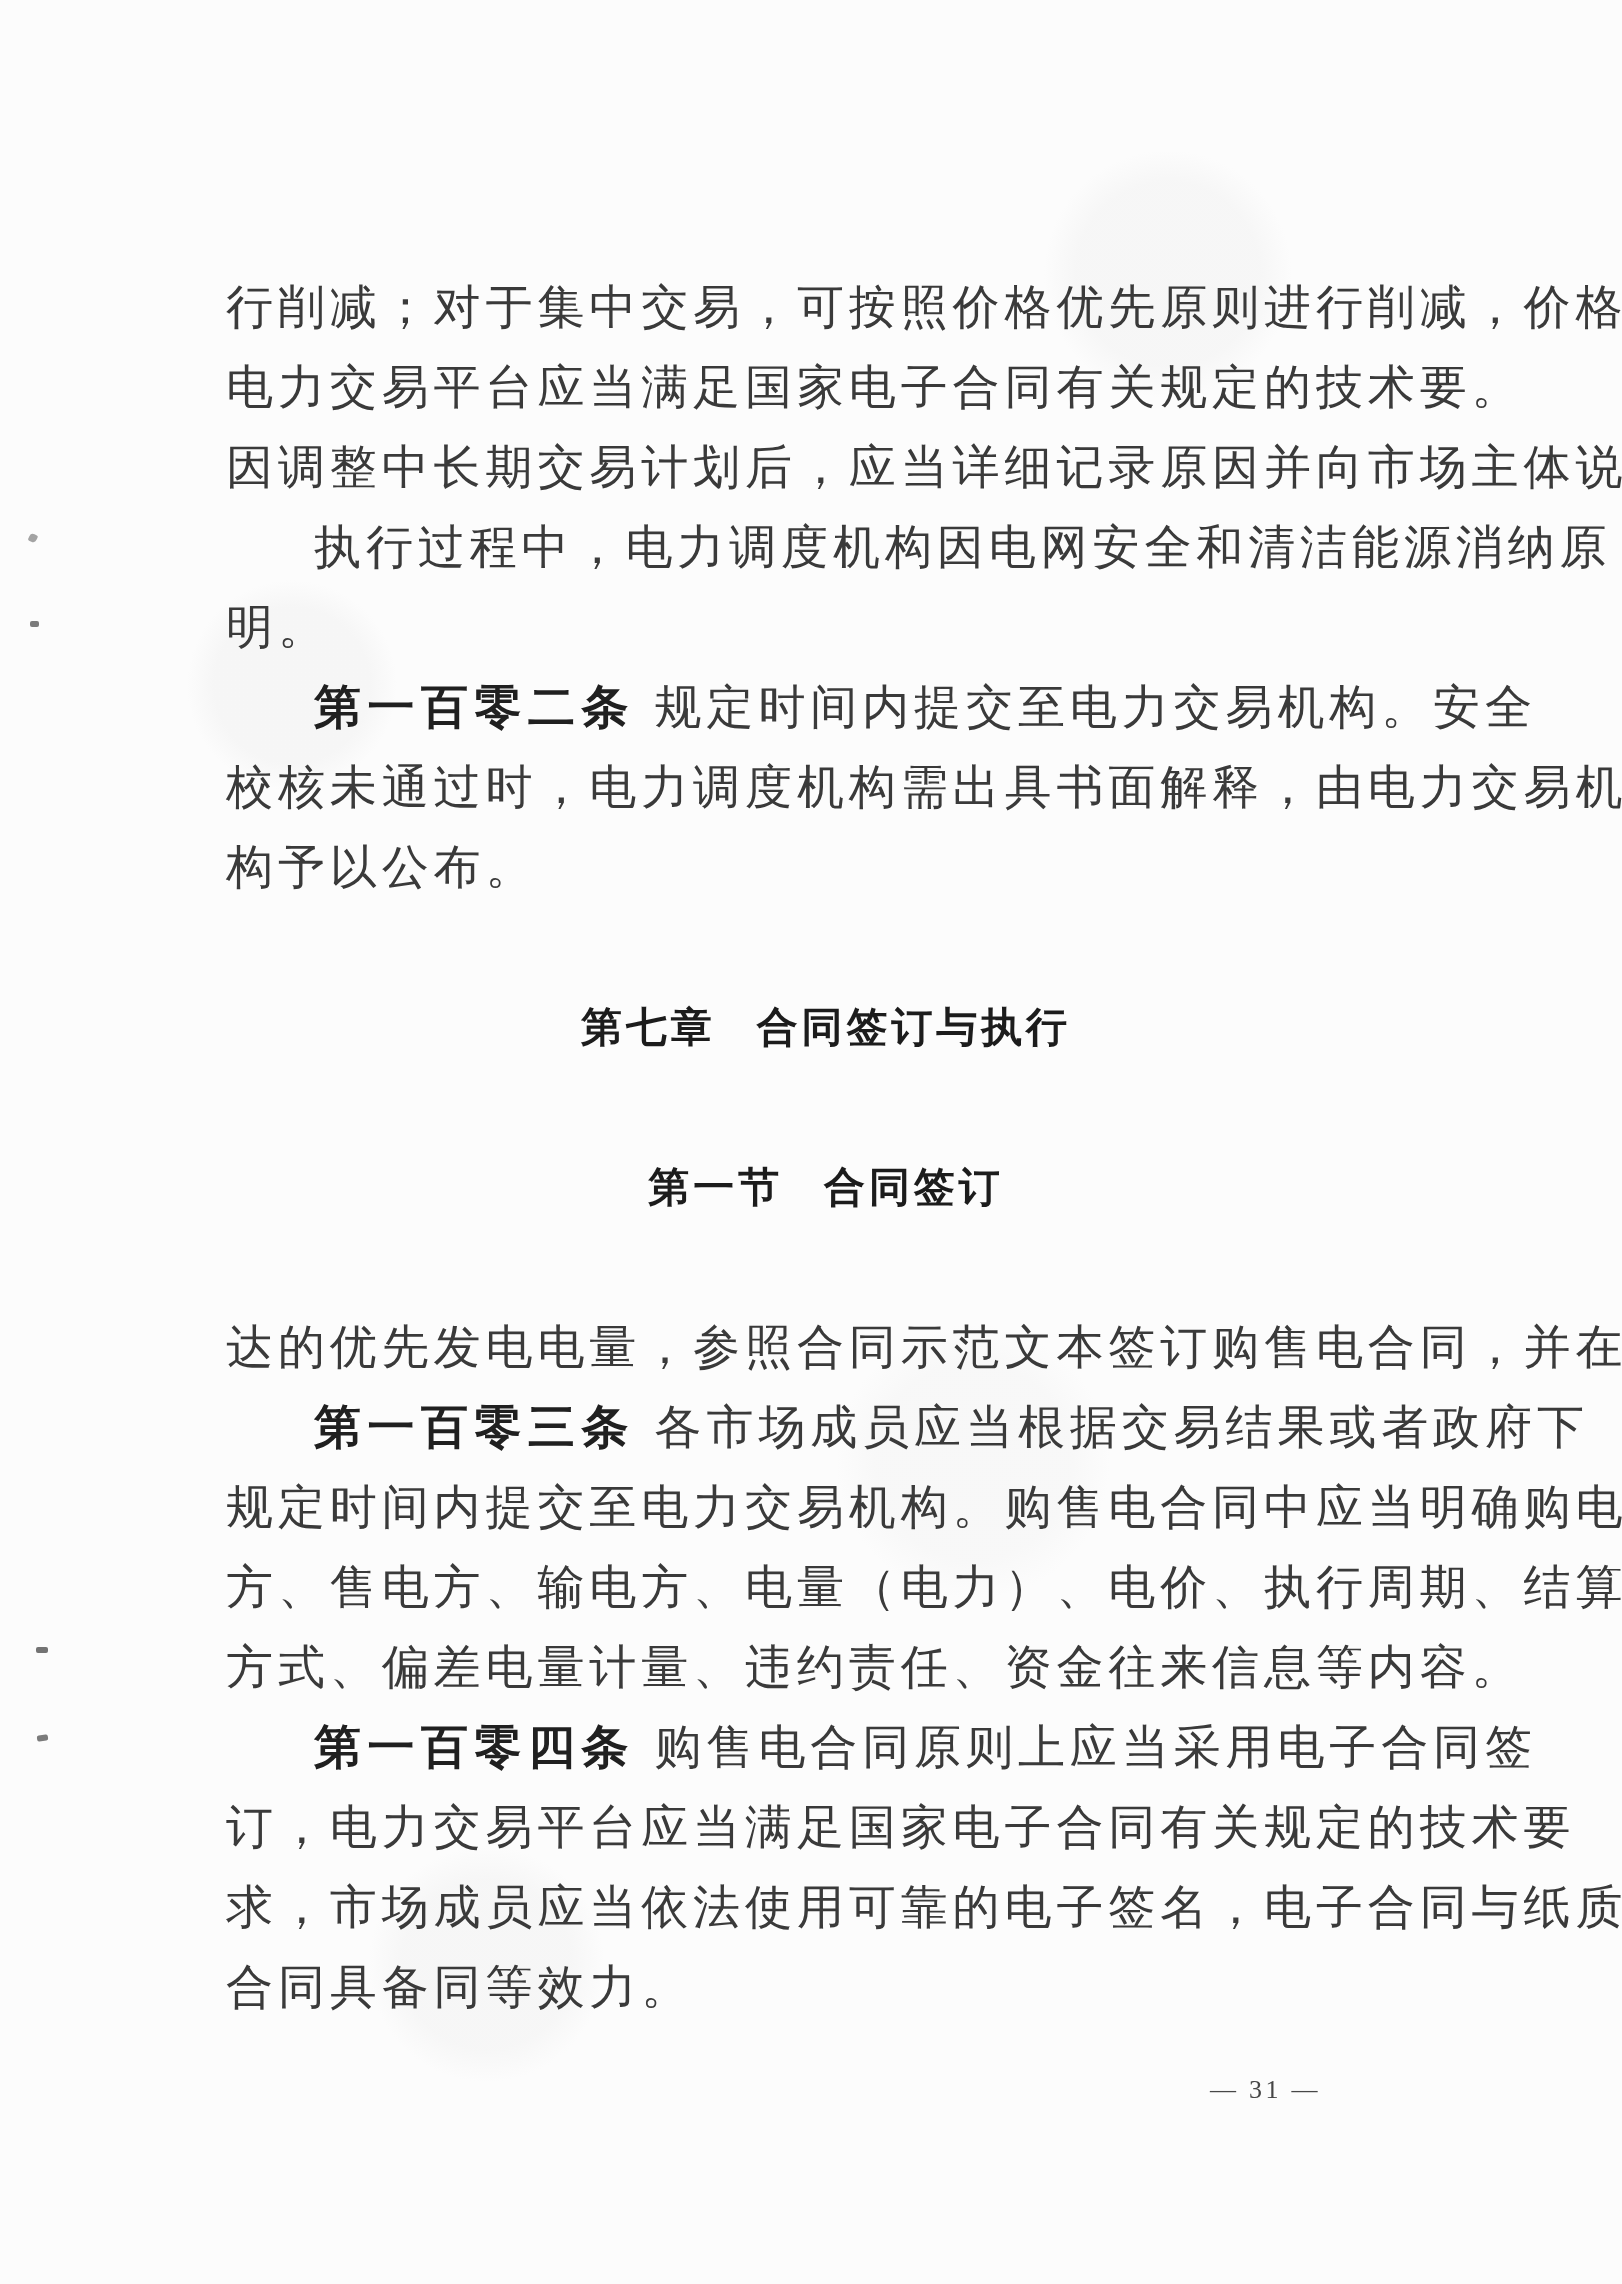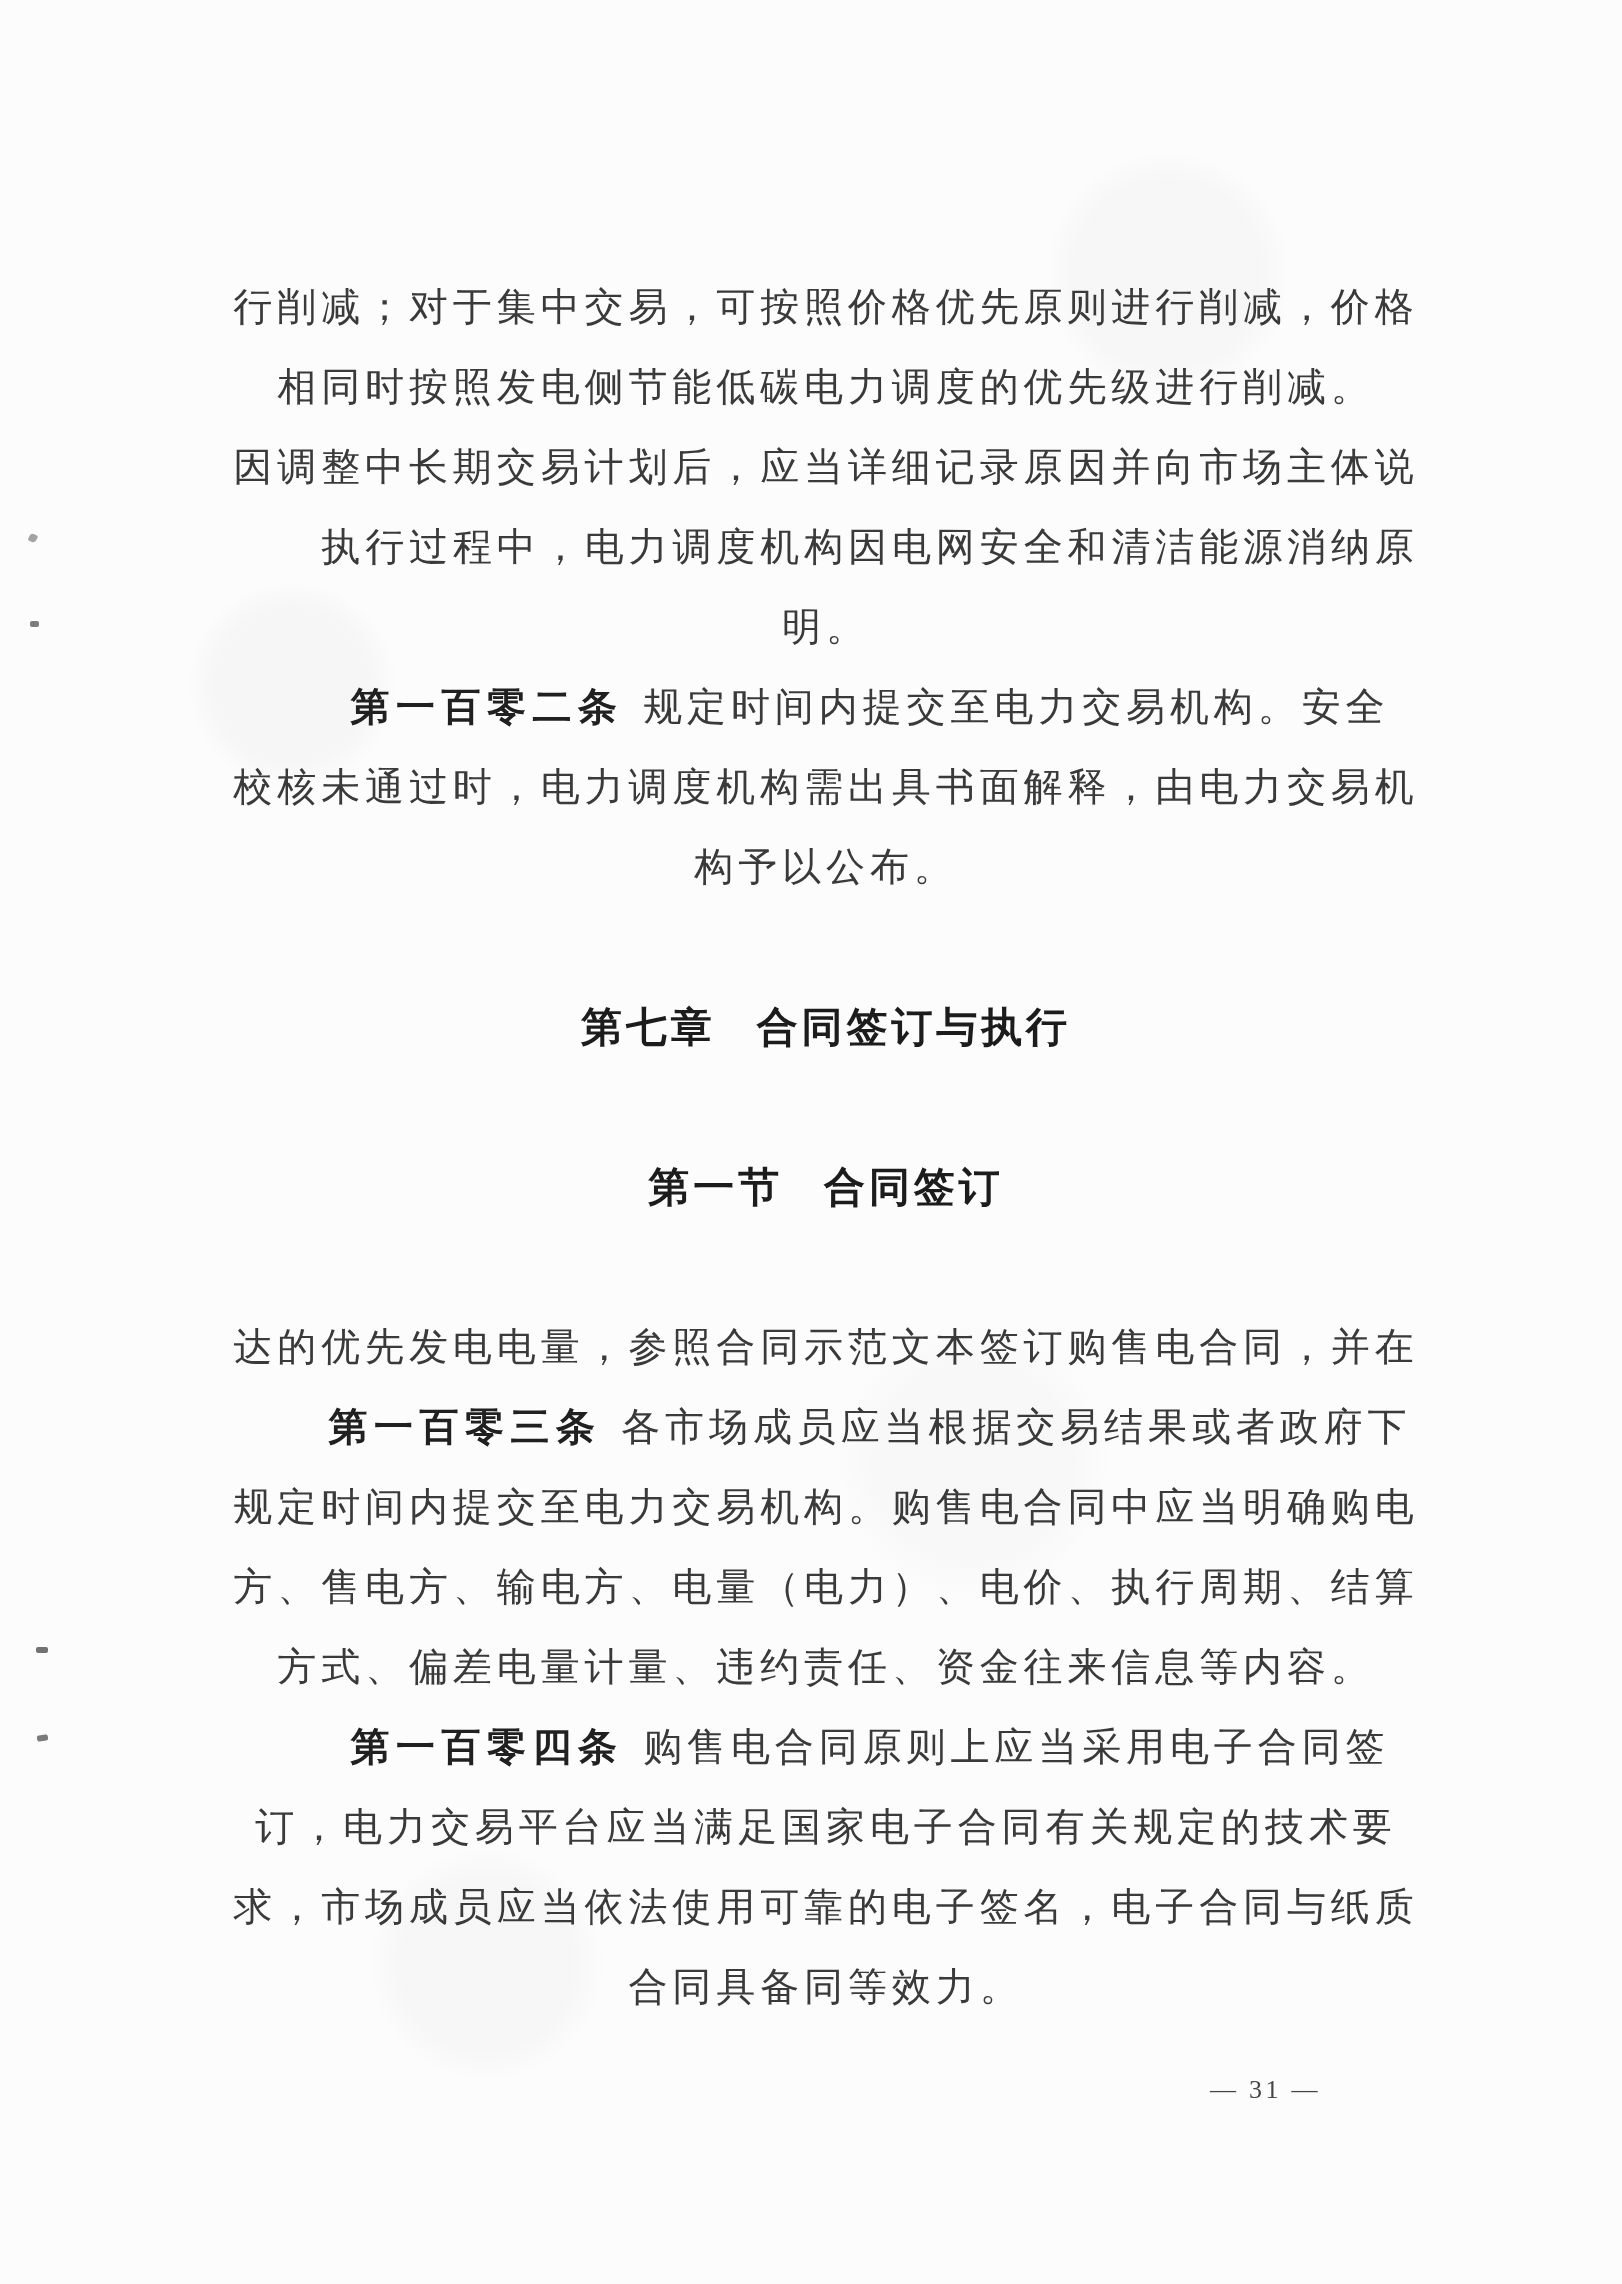--- a/index.html
+++ b/index.html
@@ -18,24 +18,23 @@
     font-family:"Liberation Serif","DejaVu Serif",serif;
     color:#3a3a3a;
   }
   .text-col{
     position:absolute;
     left:226px;top:267px;
     width:1200px;
   }
   .line{
     height:80px;line-height:80px;
-    font-size:39px;
+    font-size:47px;
     letter-spacing:4.9px;
     white-space:nowrap;
-    text-align:center;
   }
   .indent{padding-left:88px;}
   .spacer{height:80px;}
   .art-num{
     font-weight:bold;
     font-family:"Liberation Sans","DejaVu Sans",sans-serif;
     color:#202020;
     letter-spacing:6.5px;
     margin-right:19.6px;
   }
@@ -68,21 +67,21 @@
   .speck.s4{left:37px;top:1735px;width:10.5px;height:5.9px;opacity:.8;transform:rotate(-8deg);}
 </style>
 </head>
 <body>
 
 <div class="page">
 
   <main class="text-col">
 
     <div class="line">行削减；对于集中交易，可按照价格优先原则进行削减，价格</div>
-    <div class="line">相同时按照发电侧节能低碳电力调度的优先级进行削减。</div>
+    <div class="line">电力交易平台应当满足国家电子合同有关规定的技术要。</div>
 
     <div class="line">因调整中长期交易计划后，应当详细记录原因并向市场主体说</div>
     <div class="line indent">执行过程中，电力调度机构因电网安全和清洁能源消纳原</div>
     <div class="line">明。</div>
 
     <div class="line indent">
       <span class="art-num">第一百零二条</span><span>规定时间内提交至电力交易机构。安全</span>
     </div>
     <div class="line">校核未通过时，电力调度机构需出具书面解释，由电力交易机</div>
     <div class="line">构予以公布。</div>

